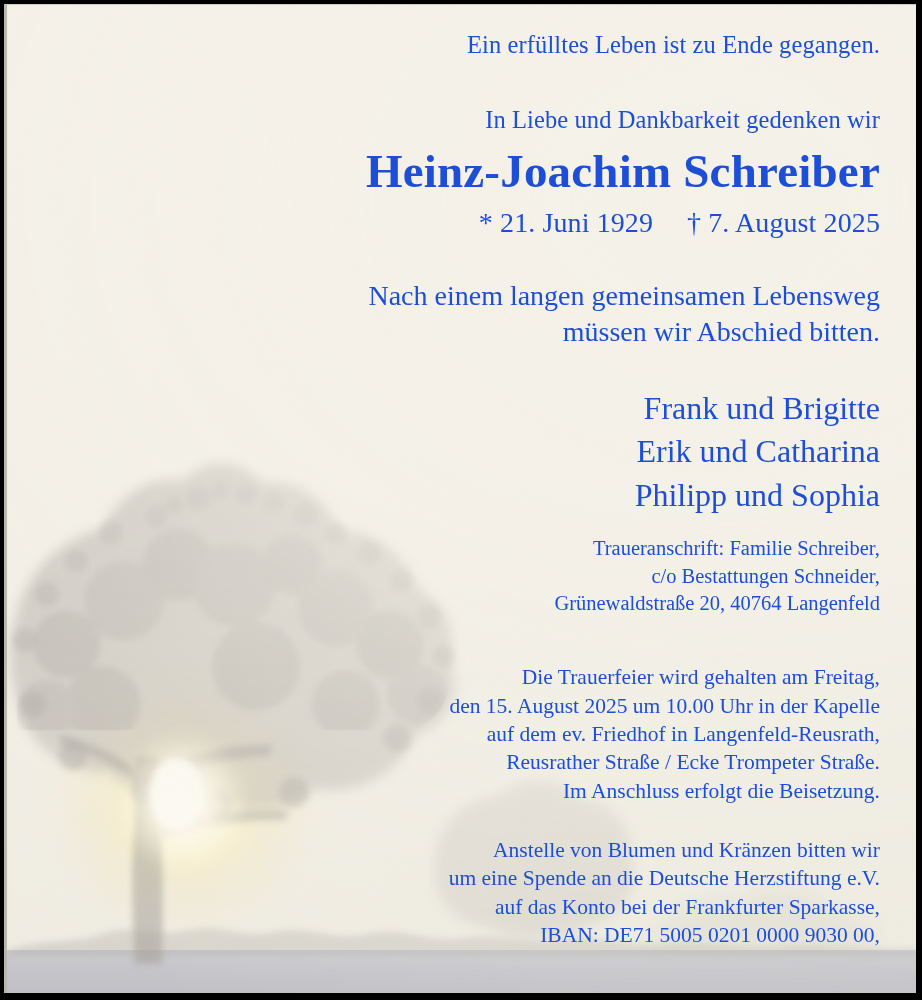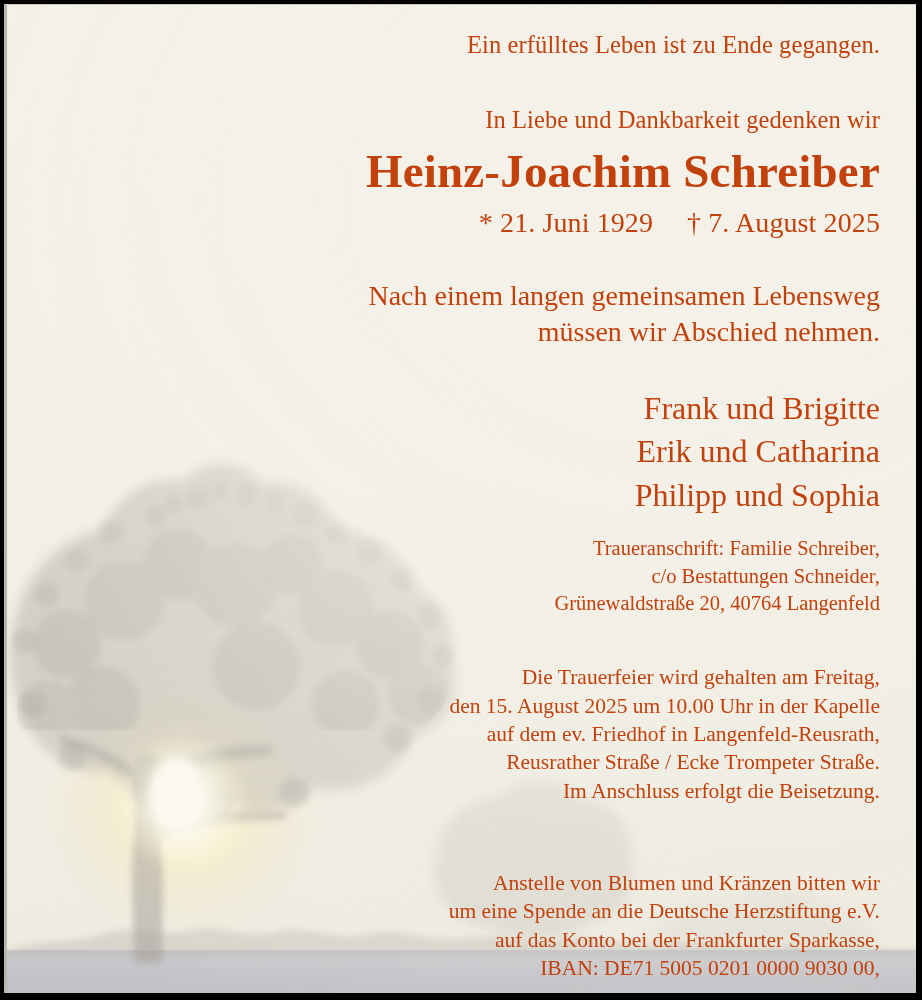--- a/index.html
+++ b/index.html
@@ -62,21 +62,21 @@
   
   #content {
     position: absolute;
     left: 0;
     top: 0;
     width: 100%;
     height: 100%;
     padding: 24px 36px 0 0;
     box-sizing: border-box;
     text-align: right;
-    color: #c2410c;
+    color: #1d4ed8;
   }
 
   .blk { margin: 0; }
 
   .line {
     display: block;
     white-space: pre;
   }
 
   .lead {
@@ -124,21 +124,21 @@
 
   .service {
     font-size: 21.5px;
     line-height: 1.32;
     margin-top: 46px;
   }
 
   .donation {
     font-size: 21.5px;
     line-height: 1.32;
-    margin-top: 64px;
+    margin-top: 31px;
   }
 </style>
 </head>
 <body>
 
 <div id="notice">
   <div id="frame-inner">
 
     <div id="photo">
       <svg viewBox="0 0 912 989" preserveAspectRatio="none">
@@ -326,21 +326,21 @@
       <div class="gap-lead"></div>
 
       <p class="blk lead">In Liebe und Dankbarkeit gedenken wir</p>
 
       <h1 class="blk name">Heinz-Joachim Schreiber</h1>
 
       <p class="blk dates"><span>* 21. Juni 1929</span><span class="sep"></span><span>† 7. August 2025</span></p>
 
       <p class="blk farewell">
         <span class="line">Nach einem langen gemeinsamen Lebensweg</span>
-        <span class="line">müssen wir Abschied nehmen.</span>
+        <span class="line">müssen wir Abschied bitten.</span>
       </p>
 
       <p class="blk family">
         <span class="line">Frank und Brigitte</span>
         <span class="line">Erik und Catharina</span>
         <span class="line">Philipp und Sophia</span>
       </p>
 
       <p class="blk address">
         <span class="line">Traueranschrift: Familie Schreiber,</span>

